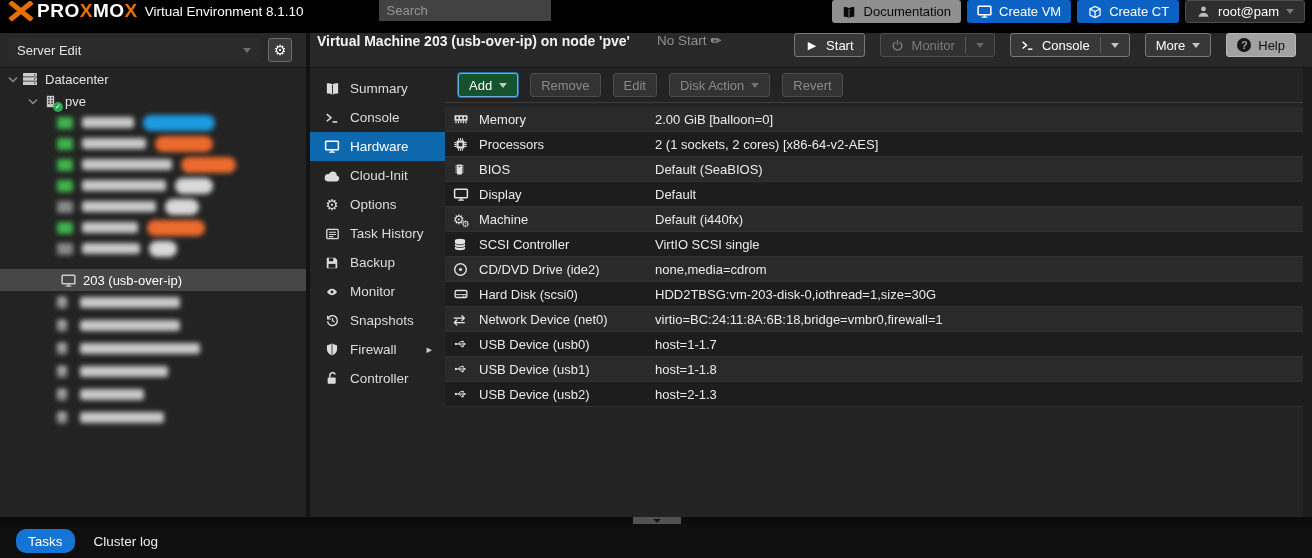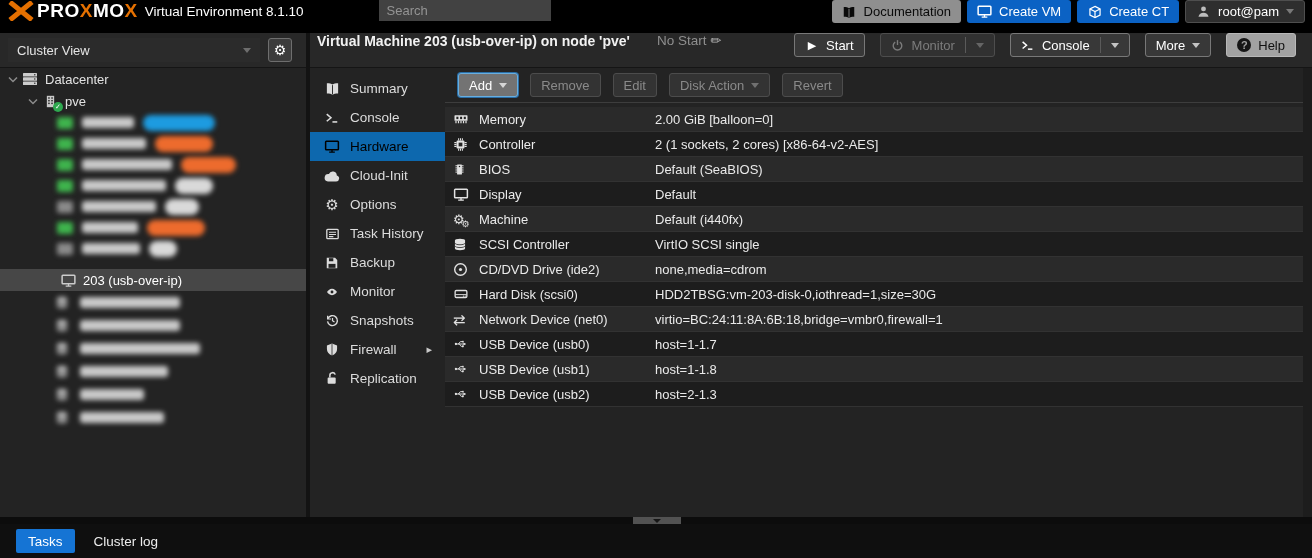--- a/index.html
+++ b/index.html
@@ -77,30 +77,30 @@
   .pill{height:16px;border-radius:8px;margin-left:9px;flex:none;}
   .pill.blue{background:var(--tag-blue,#1d9be0);}
   .pill.orange{background:var(--tag-orange,#ed6b2d);}
   .pill.gray{background:#d9d9d9;}
   .sico{width:16px;height:15px;color:#b9b9b9;flex:none;}
 
   
   .nav{position:absolute;left:310px;top:68px;width:135px;height:449px;padding-top:6px;box-sizing:border-box;}
   .nav-item{height:29px;display:flex;align-items:center;padding-left:13px;color:#dcdcdc;
             font-size:13.5px;cursor:pointer;position:relative;}
-  .nav-item.sel{background:var(--selection-blue,#0d68ae);color:#000000;}
+  .nav-item.sel{background:var(--selection-blue,#0d68ae);color:#ffffff;}
   .nico{width:18px;height:16px;margin-right:9px;display:flex;align-items:center;justify-content:center;
         font-size:15px;line-height:1;}
   .sub-arrow{position:absolute;right:13px;font-size:11px;color:#c9c9c9;}
 
   
   .content{position:absolute;left:445px;top:68px;width:867px;height:449px;background:#232323;}
   .ctoolbar{height:35px;border-bottom:1px solid #3d3d3d;display:flex;align-items:center;gap:12px;
             padding-left:13px;box-sizing:border-box;}
-  .cbtn{height:24px;padding:0 10px;background:#737373;border:1px solid #5f5f5f;border-radius:3px;
+  .cbtn{height:24px;padding:0 10px;background:#14532d;border:1px solid #5f5f5f;border-radius:3px;
         color:#fff;font-size:13px;display:flex;align-items:center;gap:7px;cursor:pointer;box-sizing:border-box;}
   .cbtn.disabled{color:#8a8a8a;border-color:#4c4c4c;background:#333;}
   .cbtn.focus{border:1px solid #69aede;box-shadow:0 0 0 1px #2a6fa8;}
   .hwtable{margin-top:4px;width:858px;}
   .hrow{height:25px;display:flex;align-items:center;box-sizing:border-box;
         border-bottom:1px solid #323232;font-size:13px;color:#eaeaea;cursor:pointer;}
   .hrow:nth-child(odd){background:#2a2a2a;}
   .hrow:nth-child(even){background:#1d1d1d;}
   .hico{width:26px;margin-left:8px;color:#e2e2e2;display:flex;align-items:center;justify-content:flex-start;
         font-size:15px;line-height:1;}
@@ -112,21 +112,21 @@
 
   
   .hsplit{position:absolute;left:0;top:517px;width:1312px;height:7px;background:#0c0c0c;}
   .hhandle{position:absolute;left:633px;top:0;width:48px;height:7px;background:#525252;
            display:flex;align-items:center;justify-content:center;cursor:pointer;}
   .hhandle .tri{width:0;height:0;border-left:4px solid transparent;border-right:4px solid transparent;
                 border-top:4px solid #161616;}
   .statusbar{position:absolute;left:0;top:524px;width:1312px;height:34px;background:#0f0f0f;
              display:flex;align-items:center;}
   .tasks-btn{margin-left:16px;height:24px;padding:0 12px;background:var(--tasks-blue,#1574d4);
-             color:#fff;font-size:13.5px;display:flex;align-items:center;border-radius:2px;cursor:pointer;}
+             color:#fff;font-size:13.5px;display:flex;align-items:center;border-radius:10px;cursor:pointer;}
   .cluster-log{margin-left:19px;color:#ececec;font-size:13.5px;cursor:pointer;}
 </style>
 </head>
 <body>
 
 <div class="app">
 
   <div class="topbar">
     <div class="logo">
       <span class="logo-x">
@@ -175,21 +175,21 @@
           </span>
         <span>root@pam</span>
         <span class="caret" style="color:#9a9a9a"></span>
       </div>
     </div>
   </div>
 
   <div class="hdr2">
     <div class="west-hdr">
       <div class="view-select">
-        <span>Cluster View</span>
+        <span>Server Edit</span>
         <span class="caret"></span>
       </div>
       <div class="gear-btn">⚙</div>
     </div>
     <div class="east-hdr">
       <span class="vm-title">Virtual Machine 203 (usb-over-ip) on node 'pve'</span>
       <span class="tags">
         <span>No Start</span>
         <span class="pencil">✏</span>
       </span>
@@ -500,21 +500,21 @@
         <span>Firewall</span>
         <span class="sub-arrow">▸</span>
       </div>
       <div class="nav-item">
         <span class="nico">
           <svg width="15" height="15" viewBox="0 0 16 16">
             <path d="M5.2 7V4.7a2.9 2.9 0 0 1 5.7-.8" fill="none" stroke="currentColor" stroke-width="1.6"></path>
             <rect x="2.8" y="7" width="8.6" height="6.6" rx="1" fill="currentColor"></rect>
           </svg>
         </span>
-        <span>Replication</span>
+        <span>Controller</span>
       </div>
     </div>
 
   <div class="content">
     <div class="ctoolbar">
       <div class="cbtn focus">
         <span>Add</span>
         <span class="caret"></span>
       </div>
       <div class="cbtn disabled">
@@ -546,21 +546,21 @@
           <span class="hval">2.00 GiB [balloon=0]</span>
         </div>
         <div class="hrow">
           <span class="hico">
             <svg width="15" height="15" viewBox="0 0 16 16">
               <rect x="3.8" y="3.8" width="8.4" height="8.4" rx="1" fill="currentColor"></rect>
               <path d="M6 1.4v2.4M8 1.4v2.4M10 1.4v2.4M6 12.2v2.4M8 12.2v2.4M10 12.2v2.4M1.4 6h2.4M1.4 8h2.4M1.4 10h2.4M12.2 6h2.4M12.2 8h2.4M12.2 10h2.4" stroke="currentColor" stroke-width="1.1"></path>
               <rect x="6" y="6" width="4" height="4" fill="#232323"></rect>
             </svg>
           </span>
-          <span class="hname">Controller</span>
+          <span class="hname">Processors</span>
           <span class="hval">2 (1 sockets, 2 cores) [x86-64-v2-AES]</span>
         </div>
         <div class="hrow">
           <span class="hico">
             <svg width="13" height="15" viewBox="0 0 16 16">
               <rect x="5" y="1.8" width="6" height="12.4" rx="0.8" fill="currentColor"></rect>
               <path d="M3 3.4h2M3 6h2M3 8.6h2M3 11.2h2M11 3.4h2M11 6h2M11 8.6h2M11 11.2h2" stroke="currentColor" stroke-width="1.2"></path>
               <circle cx="8" cy="4.4" r="0.9" fill="#232323"></circle>
             </svg>
           </span>

